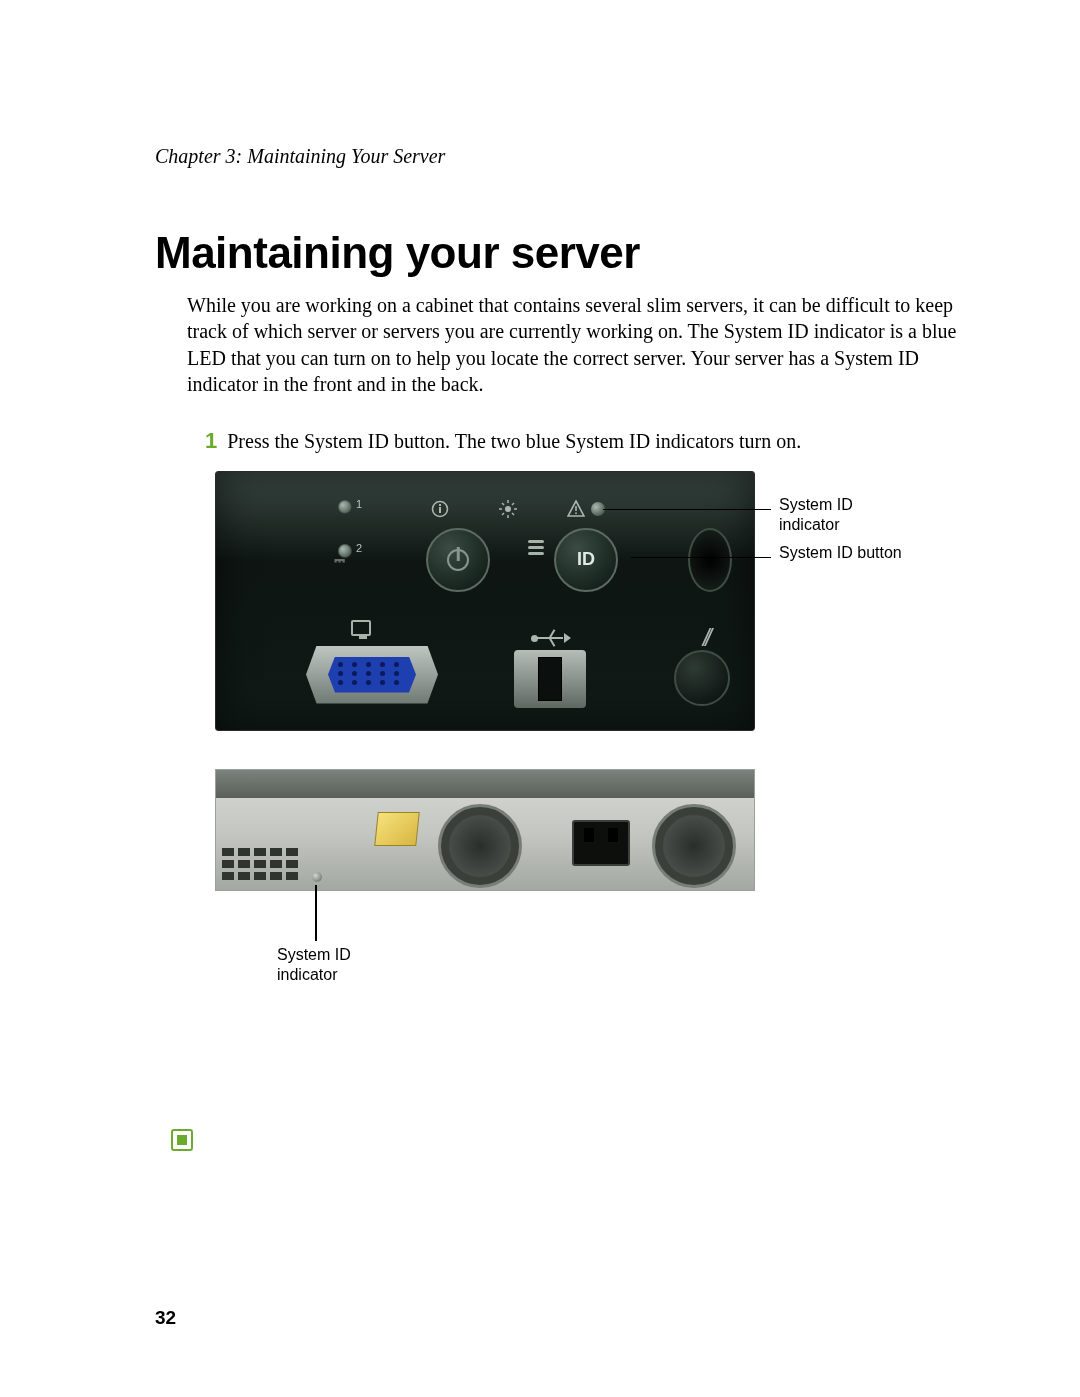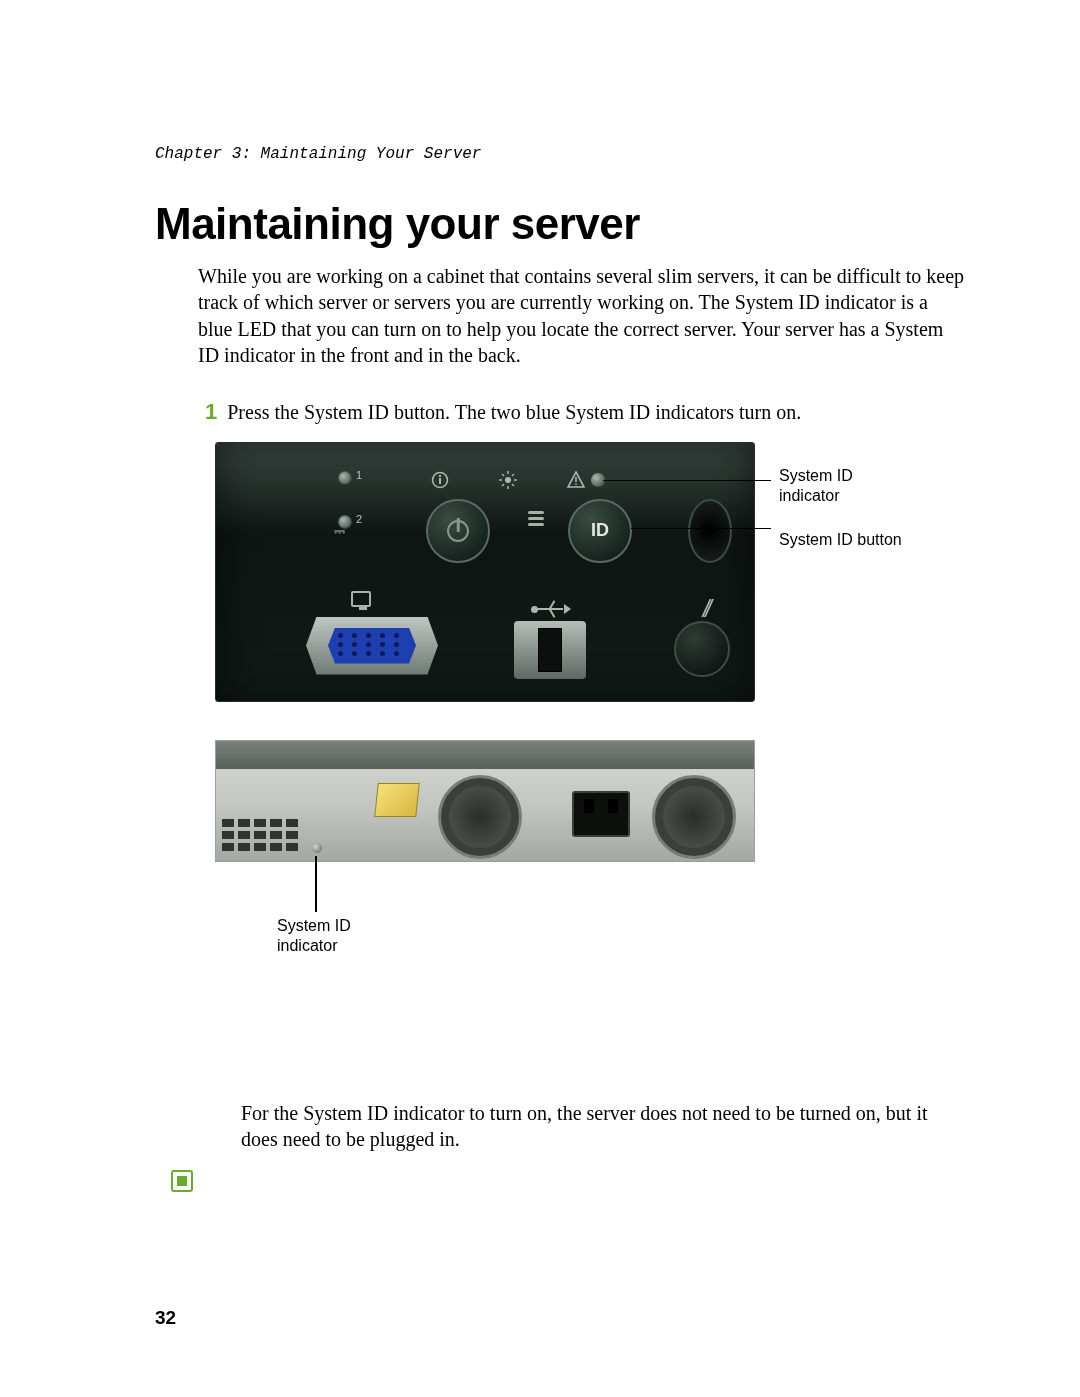--- a/index.html
+++ b/index.html
@@ -9,35 +9,35 @@
     background: #ffffff;
     font-family: Georgia, 'Times New Roman', serif;
     color: #000;
     position: relative;
   }
   .page {
     padding: 145px 115px 60px 155px;
   }
   .chapter-header {
     font-style: italic;
-    font-size: 16px;
-    margin-bottom: 36px;
-    font-family: Liberation Mono, monospace;
+    font-size: 20px;
+    margin-bottom: 60px;
+    font-family: Liberation Serif, serif;
   }
   .main-heading {
     font-family: Helvetica, Arial, sans-serif;
     font-weight: 800;
     font-size: 44px;
     letter-spacing: -0.5px;
     margin-bottom: 14px;
   }
   .intro-text {
     font-size: 20px;
     line-height: 1.32;
-    margin-left: 43px;
+    margin-left: 32px;
     margin-bottom: 28px;
     font-family: Georgia, serif;
   }
   .subheading-row {
     display: flex;
     align-items: center;
     gap: 14px;
     margin-bottom: 14px;
     margin-left: 6px;
   }
@@ -125,21 +125,21 @@
     content: ""; position: absolute; top: -4px; left: 50%;
     transform: translateX(-50%);
     width: 2.5px; height: 14px; background: #89968f;
   }
   .hdd-stack {
     position: absolute; top: 68px; left: 312px;
     width: 16px; height: 20px;
   }
   .hdd-stack .d { width: 16px; height: 3px; background: #a6b2ab; margin-bottom: 3px; border-radius: 2px;}
   .id-btn {
-    position: absolute; top: 56px; left: 352px;
+    position: absolute; top: 56px; left: 338px;
     width: 64px; height: 64px; border-radius: 50%;
     background: radial-gradient(circle at 35% 30%, #3a4c44, #0a1410);
     border: 2px solid #5b6a63;
     display: flex; align-items: center; justify-content: center;
     color: #e2e9e5; font-family: Helvetica, Arial, sans-serif;
     font-weight: 700; font-size: 18px;
   }
   .id-led {
     position: absolute; top: 30px; left: 375px;
     width: 14px; height: 14px; border-radius: 50%;
@@ -218,21 +218,21 @@
     font-family: Helvetica, Arial, sans-serif;
     font-size: 16px;
     line-height: 1.25;
   }
   .line {
     position: absolute; background: #000; height: 1.5px;
   }
   .fig1-c1-line { top: 38px; left: 388px; width: 168px; }
   .fig1-c1-txt { top: 24px; left: 564px; width: 130px; }
   .fig1-c2-line { top: 86px; left: 416px; width: 140px; }
-  .fig1-c2-txt { top: 88px; left: 564px; width: 130px; }
+  .fig1-c2-txt { top: 72px; left: 564px; width: 130px; }
 
   
   .figure2 {
     position: relative;
     width: 720px;
     margin-top: 18px;
     margin-bottom: 20px;
   }
   .panel2 {
     width: 540px; height: 122px;
@@ -472,21 +472,20 @@
         <div class="p2-fan f1"></div>
         <div class="p2-socket"></div>
         <div class="p2-fan f2"></div>
       </div>
       <div class="fig2-vline"></div>
       <div class="fig2-txt">System ID indicator</div>
       <div style="height:218px;"></div>
     </div>
   </div>
 
-  <p class="note-text">For the System ID indicator to turn on, the server does not need to be turned on, but it does need to be plugged in.</p>
 
 
   <div class="end-marker">
     <svg width="22" height="22" viewBox="0 0 22 22">
       <rect x="1" y="1" width="20" height="20" rx="2" fill="none" stroke="#6aab2e" stroke-width="2"></rect>
       <rect x="6" y="6" width="10" height="10" fill="#6aab2e"></rect>
     </svg>
   </div>
 </div>
 

